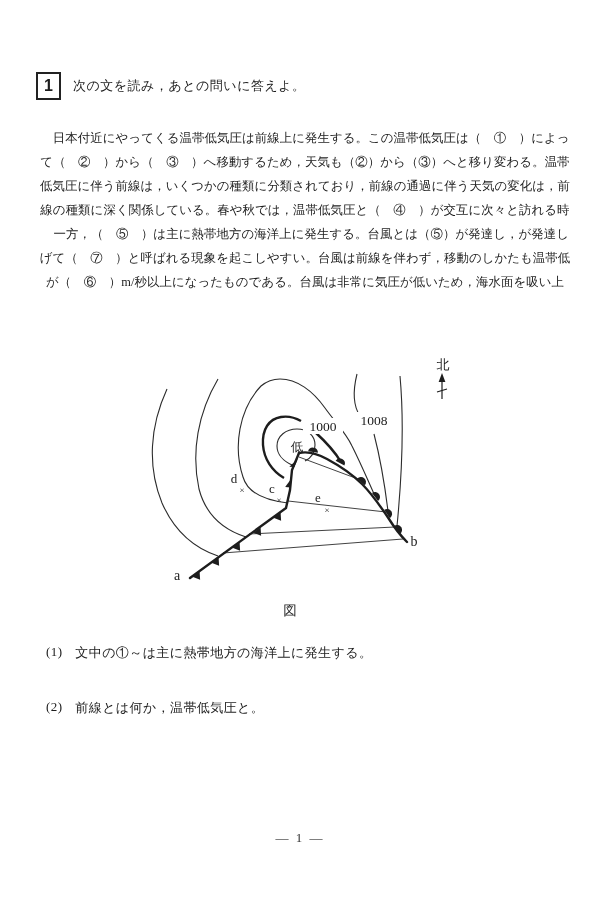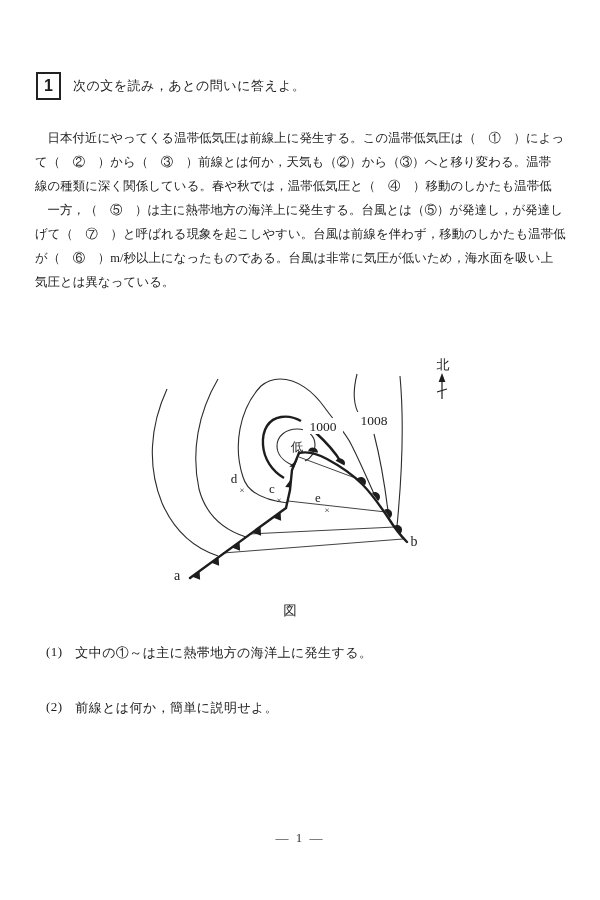--- a/index.html
+++ b/index.html
@@ -16,20 +16,21 @@
     align-items:center;justify-content:center;
     font-family:"Liberation Sans","DejaVu Sans",sans-serif;
     font-weight:bold;font-size:16px;line-height:1;
   }
   .q-prompt{font-size:13px;letter-spacing:0.5px;}
   
   .passage{top:126px;left:35px;width:540px;}
   .passage .line{
     height:24px;line-height:24px;font-size:12.4px;letter-spacing:0.1px;
     white-space:nowrap;
+    text-align:center;
   }
   
   .figure-svg{top:348px;left:120px;}
   svg text{font-family:"Liberation Serif","DejaVu Serif",serif;fill:#1c1c1c;}
   .iso{fill:none;stroke:#2c2c2c;stroke-width:1.1;}
   .iso-thick{fill:none;stroke:#1d1d1d;stroke-width:2.4;}
   .wsec{fill:none;stroke:#2c2c2c;stroke-width:0.9;}
   .front{fill:none;stroke:#1d1d1d;stroke-width:2.4;stroke-linecap:round;}
   .sym{fill:#1d1d1d;stroke:none;}
   .mask{fill:#ffffff;stroke:none;}
@@ -46,26 +47,26 @@
 
 <div class="abs q-header">
   <div class="q-num-box">
     <span>1</span>
   </div>
   <div class="q-prompt">次の文を読み，あとの問いに答えよ。</div>
 </div>
 
 <div class="abs passage">
   <div class="line">　日本付近にやってくる温帯低気圧は前線上に発生する。この温帯低気圧は（　①　）によっ</div>
-  <div class="line">て（　②　）から（　③　）前線とは何か，天気も（②）から（③）へと移り変わる。温帯</div>
-  <div class="line">線の種類に深く関係している。春や秋では，温帯低気圧と（　④　）移動のしかたも温帯低</div>
+  <div class="line">て（　②　）から（　③　）へ移動するため，天気も（②）から（③）へと移り変わる。温帯</div>
+  <div class="line">低気圧に伴う前線は，いくつかの種類に分類されており，前線の通過に伴う天気の変化は，前</div>
+  <div class="line">線の種類に深く関係している。春や秋では，温帯低気圧と（　④　）が交互に次々と訪れる時</div>
   <div class="line">　一方，（　⑤　）は主に熱帯地方の海洋上に発生する。台風とは（⑤）が発達し，が発達し</div>
   <div class="line">げて（　⑦　）と呼ばれる現象を起こしやすい。台風は前線を伴わず，移動のしかたも温帯低</div>
   <div class="line">が（　⑥　）m/秒以上になったものである。台風は非常に気圧が低いため，海水面を吸い上</div>
-  <div class="line">気圧とは異なっている。</div>
 </div>
 
 <svg class="abs figure-svg" width="360" height="262" viewBox="120 348 360 262" xmlns="http://www.w3.org/2000/svg">
 
   <g>
     <path class="iso" d="M 167,389 C 150,426 147,466 162,503 C 173,528 191,547 218,556"></path>
     <path class="iso" d="M 218,379 C 198,413 191,452 199,489 C 205,512 221,529 246,537"></path>
     <path class="iso" d="M 288,503 C 261,500 247,491 243,477 C 233,447 239,409 261,386 C 267,381 273,379 280,379 C 297,379 313,391 325,408 C 335,422 346,433 352,446 C 362,466 369,483 375,496"></path>
     <path class="iso" d="M 357,374 C 352,394 354,407 360,416"></path>
     <path class="iso" d="M 374,434 C 381,461 385,487 388,511"></path>
@@ -131,16 +132,16 @@
 </svg>
 
 <div class="abs fig-caption">図</div>
 
 <div class="abs question q1">
   <span>(1)</span>
   <span>文中の①～は主に熱帯地方の海洋上に発生する。</span>
 </div>
 <div class="abs question q2">
   <span>(2)</span>
-  <span>前線とは何か，簡単に説明せよ。</span>
+  <span>前線とは何か，温帯低気圧と。</span>
 </div>
 
 <div class="abs footer">— 1 —</div>
 
 </body></html>

